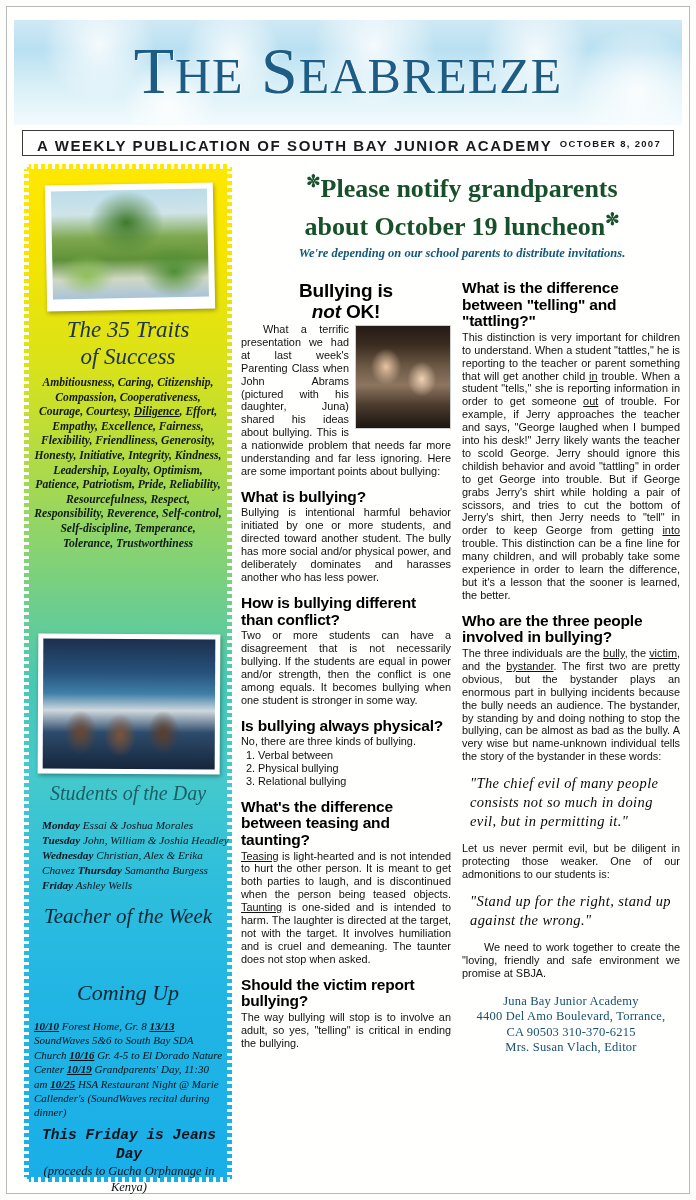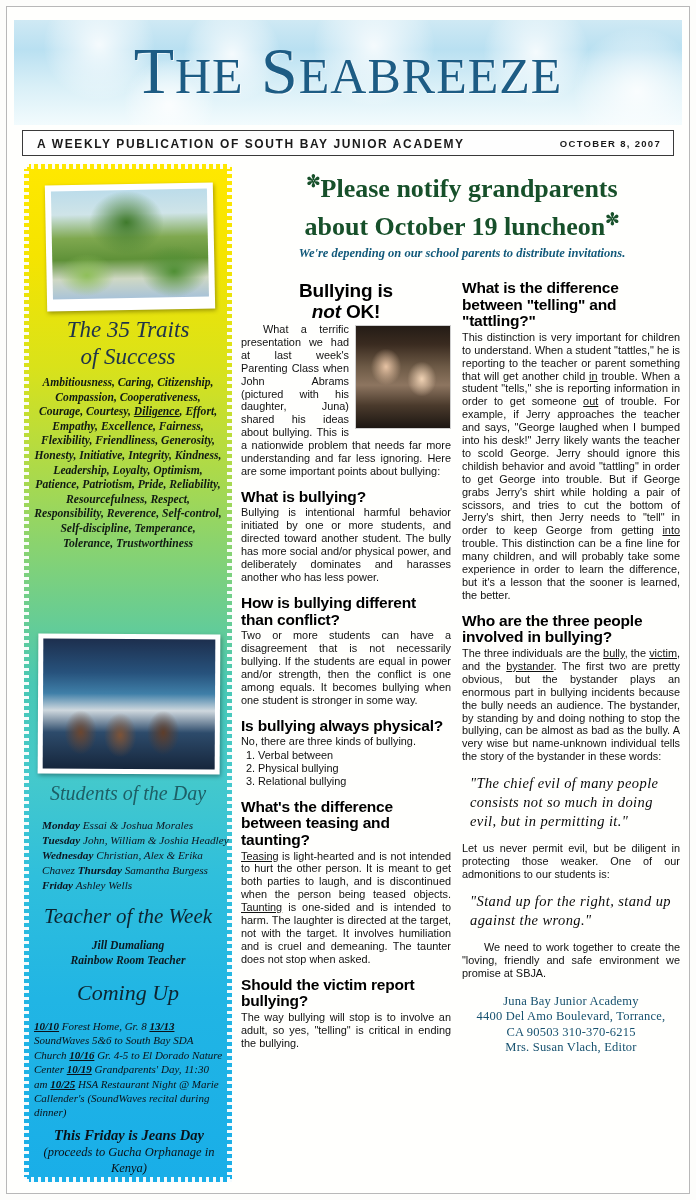--- a/index.html
+++ b/index.html
@@ -43,21 +43,21 @@
 
   
   .kicker{
     position:absolute;left:22px;top:130px;width:652px;height:26px;
     border:1px solid #3a3a3a;
     background:#fefefe;
     box-sizing:border-box;
   }
   .kicker-left{
     position:absolute;left:14px;top:6px;
-    font-size:12px;font-weight:bold;letter-spacing:1.6px;
+    font-size:15px;font-weight:bold;letter-spacing:1.6px;
     color:#1a1a1a;
   }
   .kicker-right{
     position:absolute;right:12px;top:7px;
     font-size:9.5px;font-weight:bold;letter-spacing:1.3px;
     color:#1a1a1a;
   }
 
   
   .sidebar{
@@ -150,21 +150,21 @@
     position:absolute;left:10px;top:855px;width:190px;text-align:left;
     font-family:"Liberation Serif",serif;font-style:italic;
     font-size:11px;line-height:14.4px;color:#0a1118;
   }
   .coming-body b{font-weight:bold;text-decoration:underline;}
 
   .jeans{
     position:absolute;left:10px;top:962px;width:190px;text-align:center;
     font-family:"Liberation Serif",serif;font-style:italic;color:#0a1118;
   }
-  .jeans .j1{font-size:14.5px;font-weight:bold;line-height:19px;}
+  .jeans .j1{font-size:14.5px;font-weight:bold;line-height:19px;font-family:Liberation Mono, monospace;}
   .jeans .j2{font-size:12.5px;line-height:15.5px;}
 
   
   .banner{
     position:absolute;left:240px;top:166px;width:444px;height:96px;
     text-align:center;
   }
   .banner-line{
     font-family:"Liberation Serif",serif;
     font-weight:bold;
@@ -274,24 +274,20 @@
     <div class="traits-body"><span>Ambitiousness, Caring, Citizenship, Compassion, Cooperativeness, Courage, Courtesy, </span><u>Diligence</u><span>, Effort, Empathy, Excellence, Fairness, Flexibility, Friendliness, Generosity, Honesty, Initiative, Integrity, Kindness, Leadership, Loyalty, Optimism, Patience, Patriotism, Pride, Reliability, Resourcefulness, Respect, Responsibility, Reverence, Self-control, Self-discipline, Temperance, Tolerance, Trustworthiness</span></div>
 
     <div class="photo-frame" id="sidebar-photo-students">
       <div class="ph-students"></div>
     </div>
 
     <div class="side-h" id="students-title">Students of the Day</div>
     <div class="students-body" id="students-list"><b>Monday</b><span> Essai &amp; Joshua Morales  </span><b>Tuesday</b><span> John, William &amp; Joshia Headley  </span><b>Wednesday</b><span> Christian, Alex &amp; Erika Chavez  </span><b>Thursday</b><span> Samantha Burgess  </span><b>Friday</b><span> Ashley Wells</span></div>
 
     <div class="side-h" id="teacher-title">Teacher of the Week</div>
-    <div class="teacher-body">
-      <div>Jill Dumaliang</div>
-      <div>Rainbow Room Teacher</div>
-    </div>
 
     <div class="side-h" id="coming-title">Coming Up</div>
     <div class="coming-body" id="coming-list"><b>10/10</b><span> Forest Home, Gr. 8  </span><b>13/13</b><span> SoundWaves 5&amp;6 to South Bay SDA Church  </span><b>10/16</b><span> Gr. 4-5 to El Dorado Nature Center  </span><b>10/19</b><span> Grandparents' Day, 11:30 am  </span><b>10/25</b><span> HSA Restaurant Night @ Marie Callender's (SoundWaves recital during dinner)</span></div>
 
     <div class="jeans">
       <div class="j1">This Friday is Jeans Day</div>
       <div class="j2">(proceeds to Gucha Orphanage in Kenya)</div>
     </div>
   </div>
 

